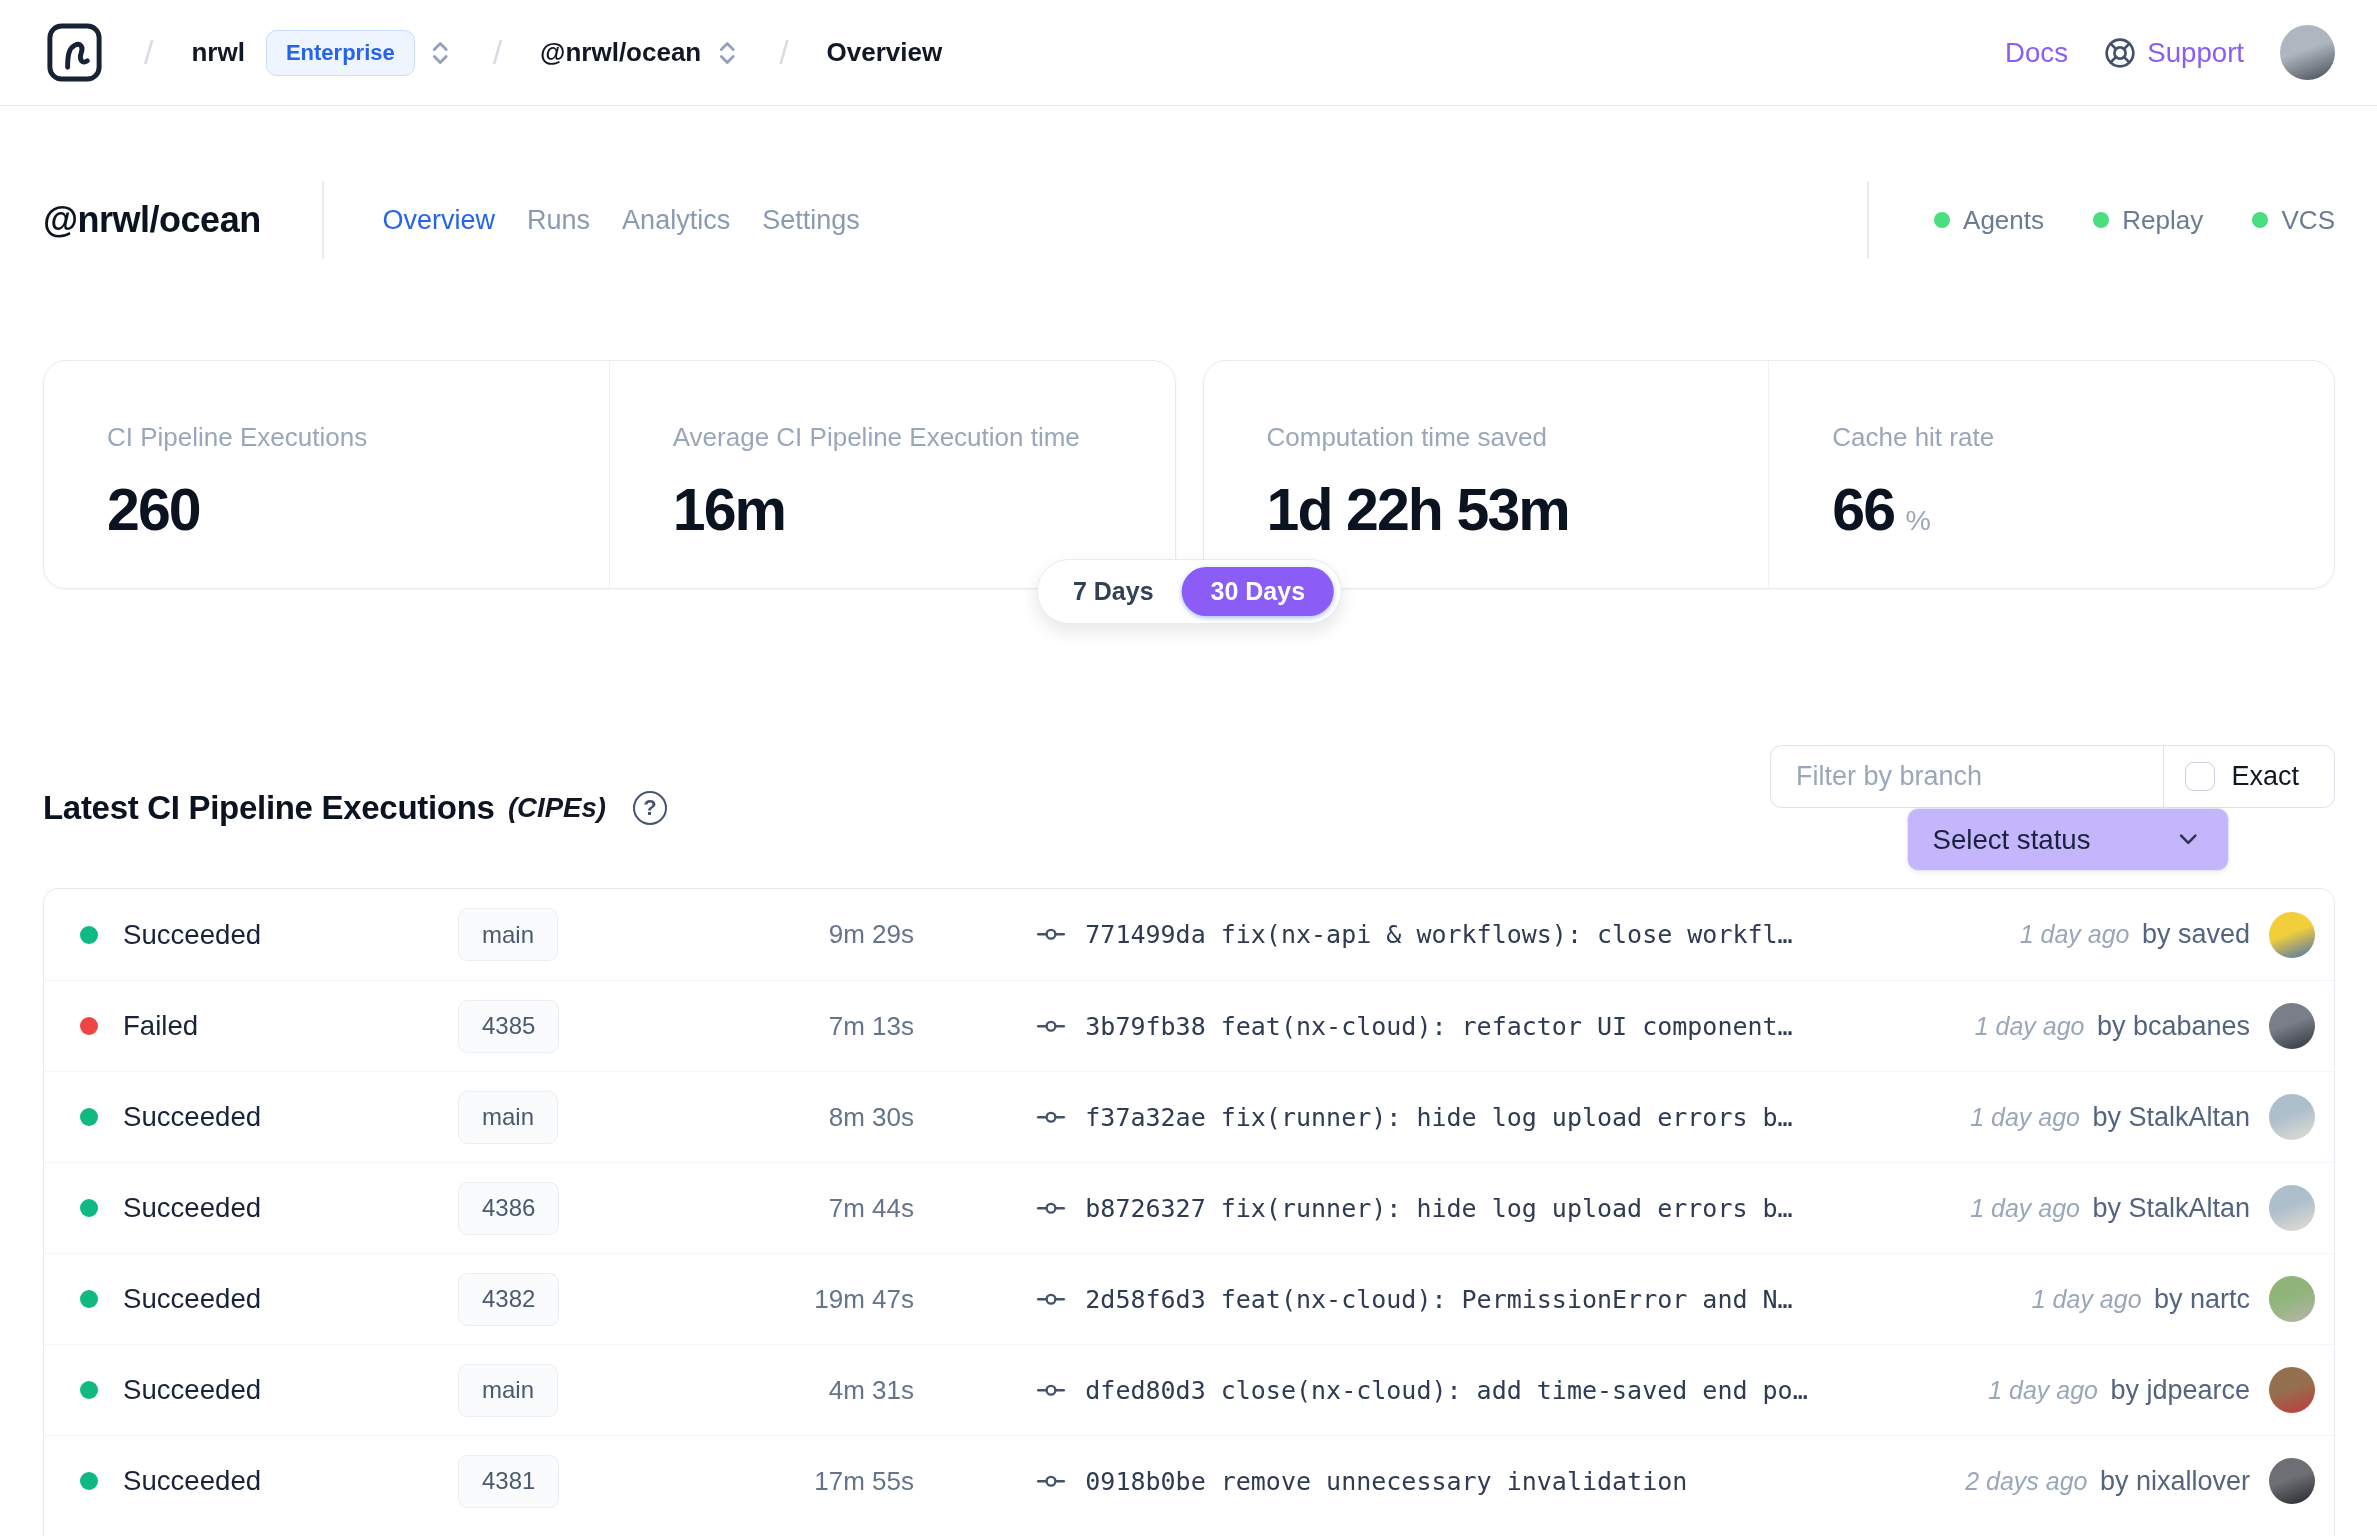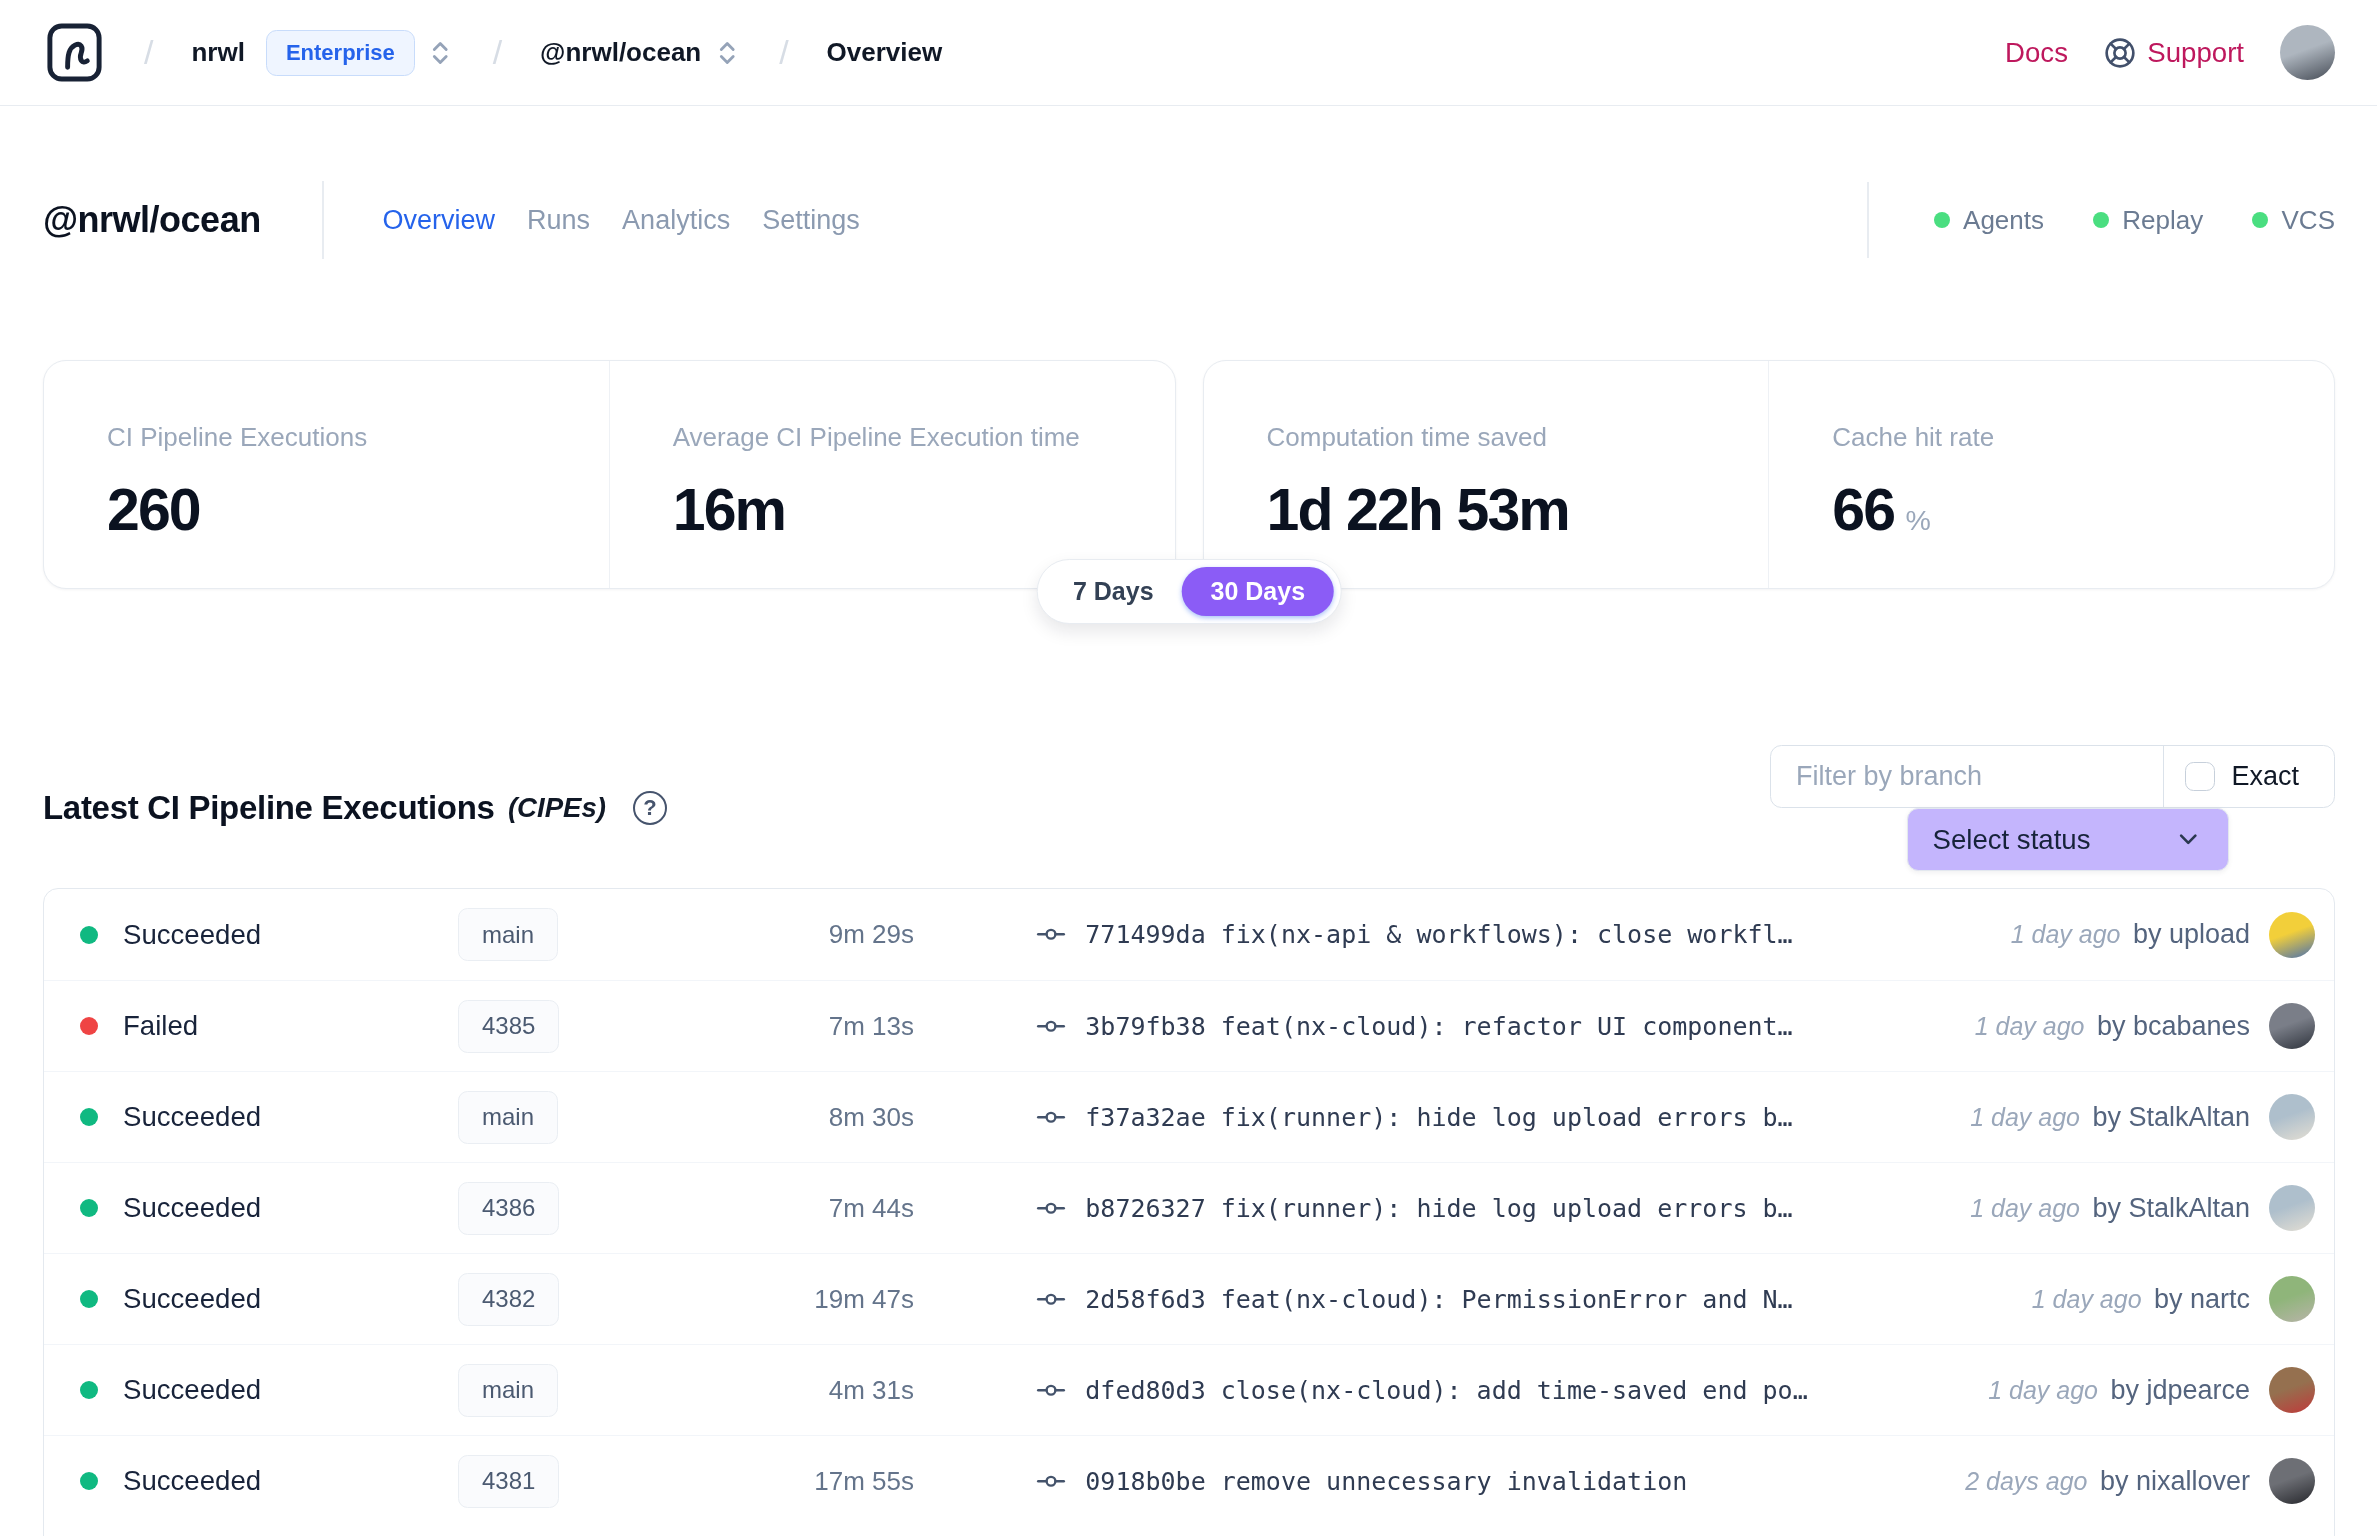--- a/index.html
+++ b/index.html
@@ -15,21 +15,21 @@
   .nav-left{display:flex;align-items:center;}
   .logo-box{display:flex;align-items:center;}
   .crumb-sep{font-size:34px;color:#d7dde5;font-weight:400;margin:0 38px;}
   .org-name{font-size:26px;font-weight:700;color:#101826;}
   .plan-badge{height:44px;padding:0 19px;margin-left:21px;border:1.9px solid #c8dcfb;background:#eff5ff;
     color:#2563eb;font-size:22px;font-weight:600;border-radius:10.5px;display:flex;align-items:center;}
   .selector{margin-left:11.4px;display:flex;align-items:center;}
   .ws-name{font-size:26px;font-weight:600;color:#101826;}
   .page-name{font-size:26px;font-weight:700;color:#101826;}
   .nav-right{margin-left:auto;display:flex;align-items:center;}
-  .nav-link{font-size:27.6px;font-weight:500;color:#be185d;display:flex;align-items:center;gap:11.4px;}
+  .nav-link{font-size:27.6px;font-weight:500;color:#8b5cf6;display:flex;align-items:center;gap:11.4px;}
   .nav-link + .nav-link{margin-left:36px;}
   .user-avatar{width:55px;height:55px;border-radius:50%;margin-left:36px;background:#cbd5e1;}
   
   .ws-header{position:absolute;top:178px;left:43px;right:43px;height:84px;display:flex;align-items:center;}
   .ws-title{font-size:36px;font-weight:700;letter-spacing:-0.5px;color:#0b1220;}
   .vline{width:1.9px;height:78px;background:#e8ecf1;margin:0 59px 0 61px;}
   .tabs{display:flex;align-items:center;gap:32px;}
   .tab{font-size:27px;color:#8b9ab0;font-weight:400;cursor:pointer;}
   .tab.active{color:#2563eb;font-weight:500;}
   .ws-right{margin-left:auto;display:flex;align-items:center;}
@@ -247,21 +247,21 @@
         <circle cx="12" cy="12" r="3.7"></circle>
             <line x1="1.2" y1="12" x2="8" y2="12"></line>
             <line x1="16" y1="12" x2="22.8" y2="12"></line>
       </svg>
     </span>
     <span class="commit">
       <span class="hash">771499da</span><span>fix(nx-api &amp; workflows): close workfl…</span>
     </span>
     <span class="meta">
       <span class="ago">1 day ago</span>
-      <span class="author">by upload</span>
+      <span class="author">by saved</span>
     </span>
     <span class="avatar" style="background: linear-gradient(160deg, rgb(242, 207, 58) 45%, rgb(74, 112, 176) 100%);"></span>
   </div>
 
   <div class="row">
     <span class="dot" style="background: rgb(239, 68, 68);"></span>
     <span class="status">Failed</span>
     <span class="branch-col">
       <span class="branch">4385</span>
     </span>

